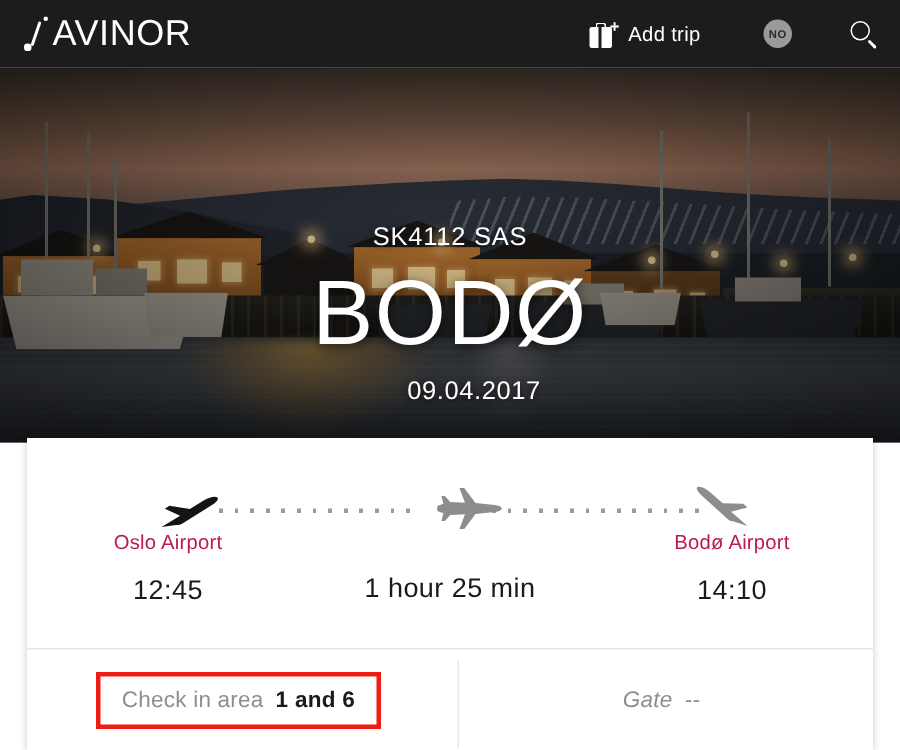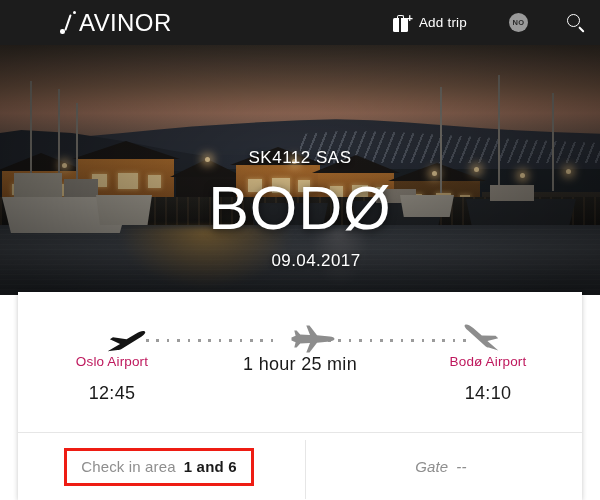--- a/index.html
+++ b/index.html
@@ -8,21 +8,21 @@
     font-family:"Liberation Sans", sans-serif;
     background:#ffffff;
     overflow:hidden;
   }
   #app { position:relative; width:600px; height:500px; overflow:hidden; background:#fff; }
 
   
   .header {
     position:absolute; top:0; left:0; width:600px; height:45px;
     background:#1c1c1c; z-index:40;
-    display:flex; align-items:center;padding-left:44px;
+    display:flex; align-items:center;
   }
   .logo-wrap { display:flex; align-items:center; margin-left:16px; }
   .logo-mark { position:relative; width:16px; height:24px; margin-right:3px; }
   .logo-mark .stroke {
     position:absolute; left:7px; top:3px; width:2px; height:17px;
     background:#fff; transform:rotate(19deg); transform-origin:center;
     border-radius:1px;
   }
   .logo-mark .dot-top {
     position:absolute; right:0px; top:0px; width:3.5px; height:3.5px;
@@ -252,21 +252,21 @@
   .route-cols {
     position:absolute; top:62px; left:0; width:564px;
     display:flex; align-items:flex-start;
   }
   .col { flex:1; text-align:center; }
   .col-sub { color:#be185d; font-size:13.5px; letter-spacing:0.15px; }
   .col-main {
     color:#1a1a1a; font-size:18px; letter-spacing:0.3px; margin-top:14px;
   }
   .col-mid-main {
-    color:#1a1a1a; font-size:18px; letter-spacing:0.3px; 
+    color:#1a1a1a; font-size:18px; letter-spacing:0.3px; margin-top:28px;
   }
 
   .hdivider {
     position:absolute; top:140px; left:0; width:564px; height:1px;
     background:#e6e6e6;
   }
   .bottom {
     position:absolute; top:141px; left:0; width:564px; height:67px;
     display:flex;
   }

